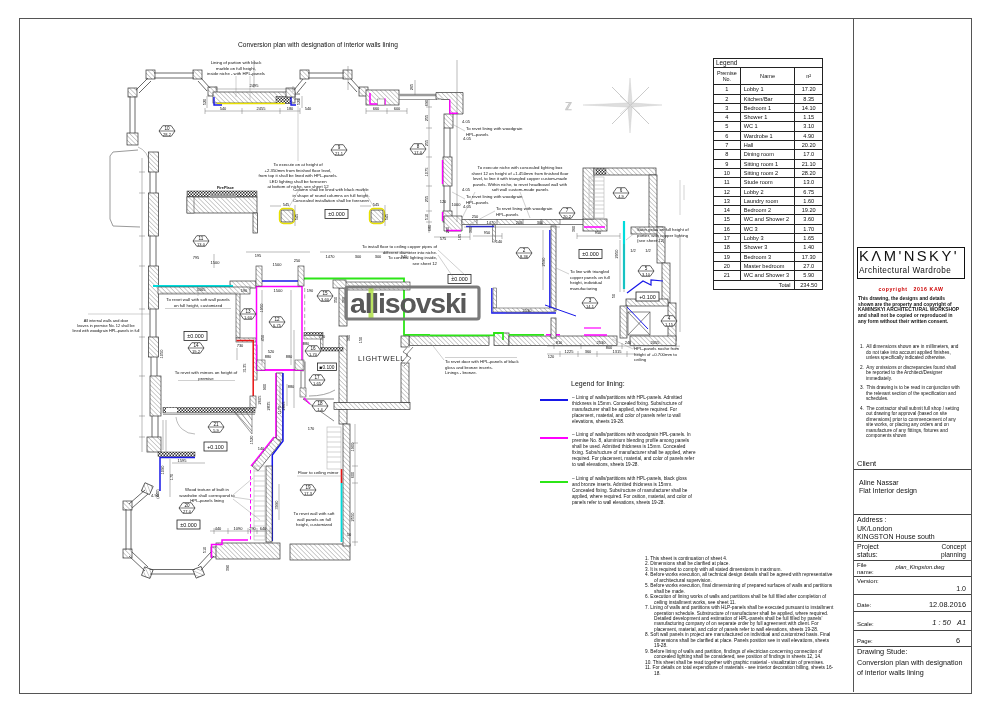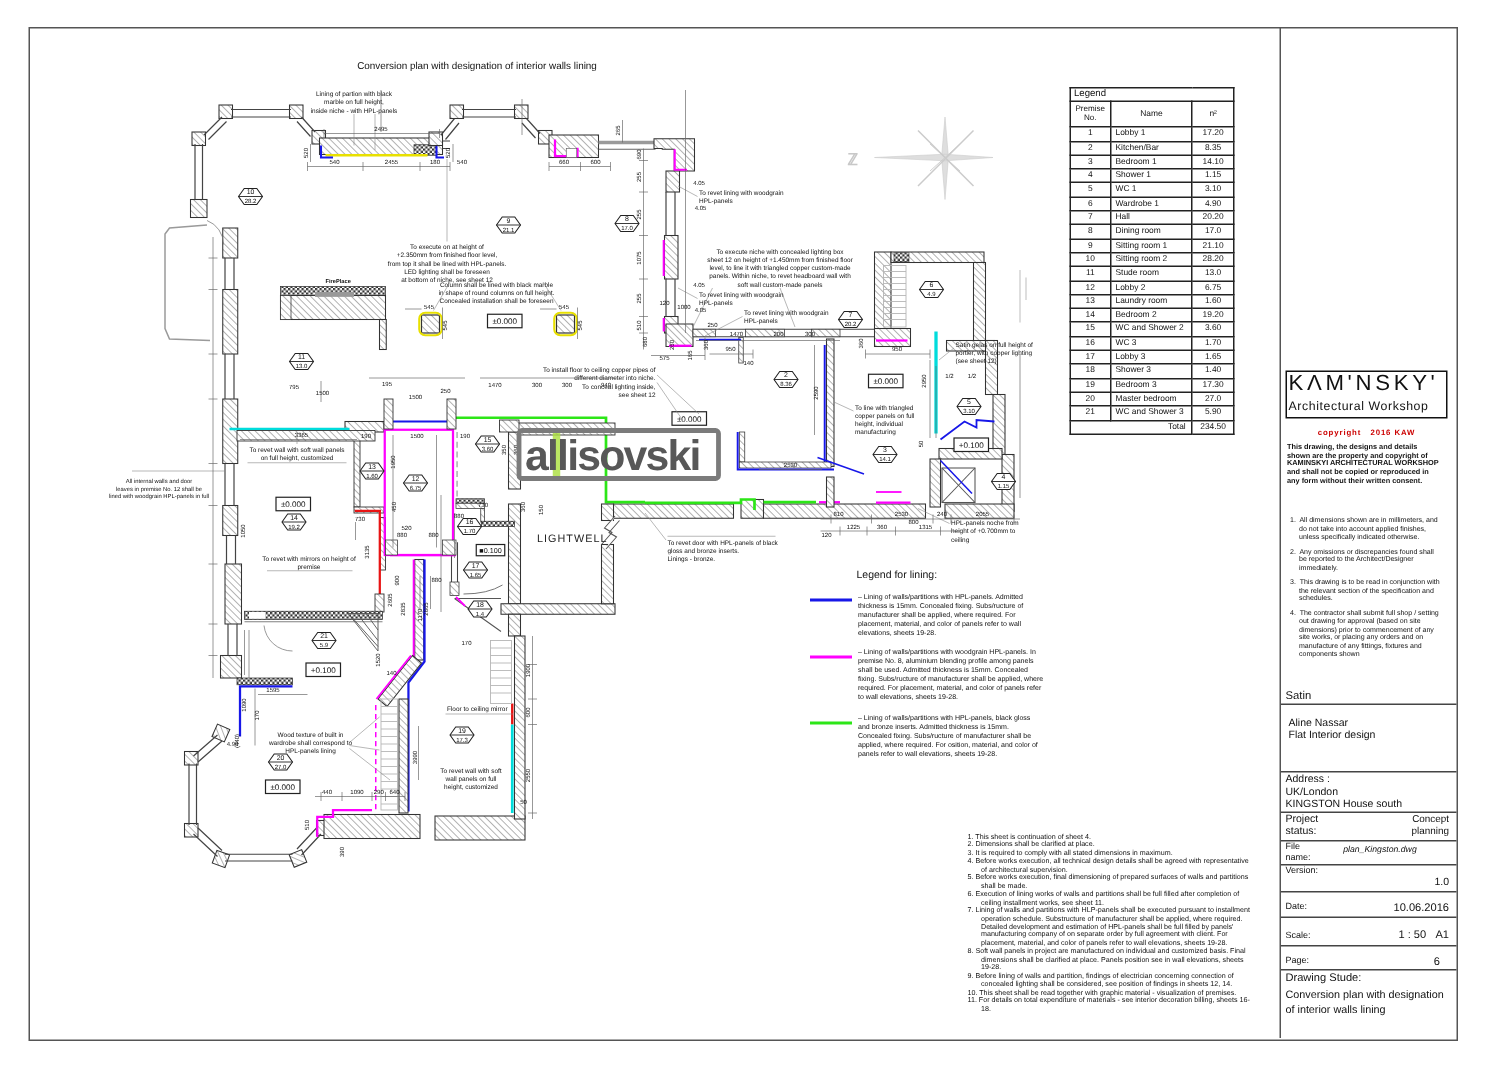--- a/index.html
+++ b/index.html
@@ -927,34 +927,34 @@
 <text x="350" y="313" font-size="28.5" font-weight="bold" fill="#585858" style="letter-spacing:-1.2px">allisovski</text>
 </g>
 
 </g>
 </svg>
 
 <div class="abs" style="left:857px;top:247px;width:106px;height:30px;border:1.4px solid #111;"></div>
 
 <div class="tb" style="left:859px;top:248px;width:104px;font-size:14.5px;letter-spacing:2.4px;transform:scaleX(1.02);transform-origin:left;white-space:nowrap;">KΛM'NSKY'</div>
 
-<div class="tb" style="left:859px;top:266px;width:104px;font-size:8.2px;letter-spacing:0.4px;white-space:nowrap;">Architectural Workshop</div>
+<div class="tb" style="left:859px;top:266px;width:104px;font-size:8.2px;letter-spacing:0.4px;white-space:nowrap;">Architectural Wardrobe</div>
 
 <div class="tb" style="left:857px;top:286px;width:108px;text-align:center;font-size:5.2px;font-weight:bold;color:#cc0000;letter-spacing:0.6px;">copyright&nbsp;&nbsp;&nbsp;2016 KAW</div>
 
 <div class="tb" style="left:858px;top:296px;width:102px;font-size:4.9px;font-weight:bold;line-height:5.7px;">This drawing, the designs and details shown are the property and copyright of KAMINSKYI ARCHITECTURAL WORKSHOP and shall not be copied or reproduced in any form without their written consent.</div>
 
 <div class="tb" style="left:860px;top:344px;width:102px;font-size:4.7px;line-height:5.5px;">
 <div style="text-indent:-6px;padding-left:6px;margin-bottom:4px;">1.&nbsp; All dimensions shown are in millimeters, and do not take into account applied finishes, unless specifically indicated otherwise.</div>
 <div style="text-indent:-6px;padding-left:6px;margin-bottom:4px;">2.&nbsp; Any omissions or discrepancies found shall be reported to the Architect/Designer immediately.</div>
 <div style="text-indent:-6px;padding-left:6px;margin-bottom:4px;">3.&nbsp; This drawing is to be read in conjunction with the relevant section of the specification and schedules.</div>
 <div style="text-indent:-6px;padding-left:6px;">4.&nbsp; The contractor shall submit full shop / setting out drawing for approval (based on site dimensions) prior to commencement of any site works, or placing any orders and on manufacture of any fittings, fixtures and components shown</div>
 </div>
 
-<div class="tb" style="left:857px;top:459px;font-size:7.5px;">Satin</div>
+<div class="tb" style="left:857px;top:459px;font-size:7.5px;">Client</div>
 <div class="hl" style="left:854px;top:469px;width:117px;"></div>
 
 <div class="tb" style="left:859px;top:479px;font-size:7px;line-height:8px;">Aline Nassar<br>Flat Interior design</div>
 <div class="hl" style="left:854px;top:514px;width:117px;"></div>
 
 <div class="tb" style="left:857px;top:516px;font-size:7px;line-height:8.6px;">Address :<br>UK/London<br>KINGSTON House south</div>
 <div class="hl" style="left:854px;top:541px;width:117px;"></div>
 
 <div class="tb" style="left:857px;top:543px;font-size:7px;line-height:8px;">Project<br>status:</div>
 <div class="tb" style="left:900px;top:543px;width:66px;text-align:right;font-size:6.6px;line-height:8px;">Concept<br>planning</div>
@@ -962,25 +962,25 @@
 
 <div class="tb" style="left:857px;top:562px;font-size:6px;line-height:7px;">File<br>name:</div>
 <div class="tb" style="left:880px;top:564px;width:80px;text-align:center;font-size:5.8px;font-style:italic;">plan_Kingston.dwg</div>
 <div class="hl" style="left:854px;top:576px;width:117px;"></div>
 
 <div class="tb" style="left:857px;top:578px;font-size:6px;">Version:</div>
 <div class="tb" style="left:900px;top:585px;width:66px;text-align:right;font-size:7px;">1.0</div>
 <div class="hl" style="left:854px;top:594px;width:117px;"></div>
 
 <div class="tb" style="left:857px;top:602px;font-size:6px;">Date:</div>
-<div class="tb" style="left:900px;top:600px;width:66px;text-align:right;font-size:7.4px;">10.06.2016</div>
+<div class="tb" style="left:900px;top:600px;width:66px;text-align:right;font-size:7.4px;">12.08.2016</div>
 <div class="hl" style="left:854px;top:611px;width:117px;"></div>
 
 <div class="tb" style="left:857px;top:621px;font-size:6px;">Scale:</div>
-<div class="tb" style="left:890px;top:618px;width:76px;text-align:right;font-size:7.4px;">1 : 50&nbsp;&nbsp;&nbsp;A1</div>
+<div class="tb" style="left:890px;top:618px;width:76px;text-align:right;font-size:7.4px;font-style:italic;">1 : 50&nbsp;&nbsp;&nbsp;A1</div>
 <div class="hl" style="left:854px;top:630px;width:117px;"></div>
 
 <div class="tb" style="left:857px;top:638px;font-size:6px;">Page:</div>
 <div class="tb" style="left:900px;top:636px;width:60px;text-align:right;font-size:7.4px;">6</div>
 <div class="hl" style="left:854px;top:646px;width:117px;"></div>
 
 <div class="tb" style="left:857px;top:647px;font-size:7.4px;">Drawing Stude:</div>
 <div class="tb" style="left:857px;top:658px;width:106px;font-size:7.2px;line-height:9.6px;">Conversion plan with designation of interior walls lining</div>
 
 <div class="tb" style="left:571px;top:380px;font-size:7px;">Legend for lining:</div>

